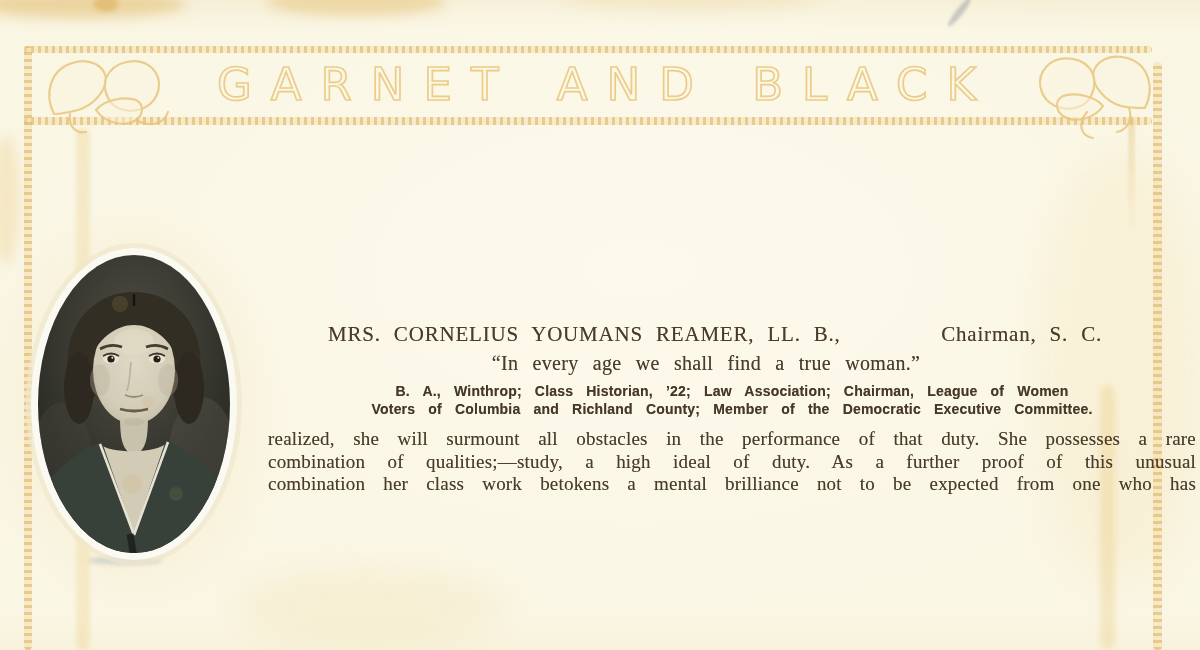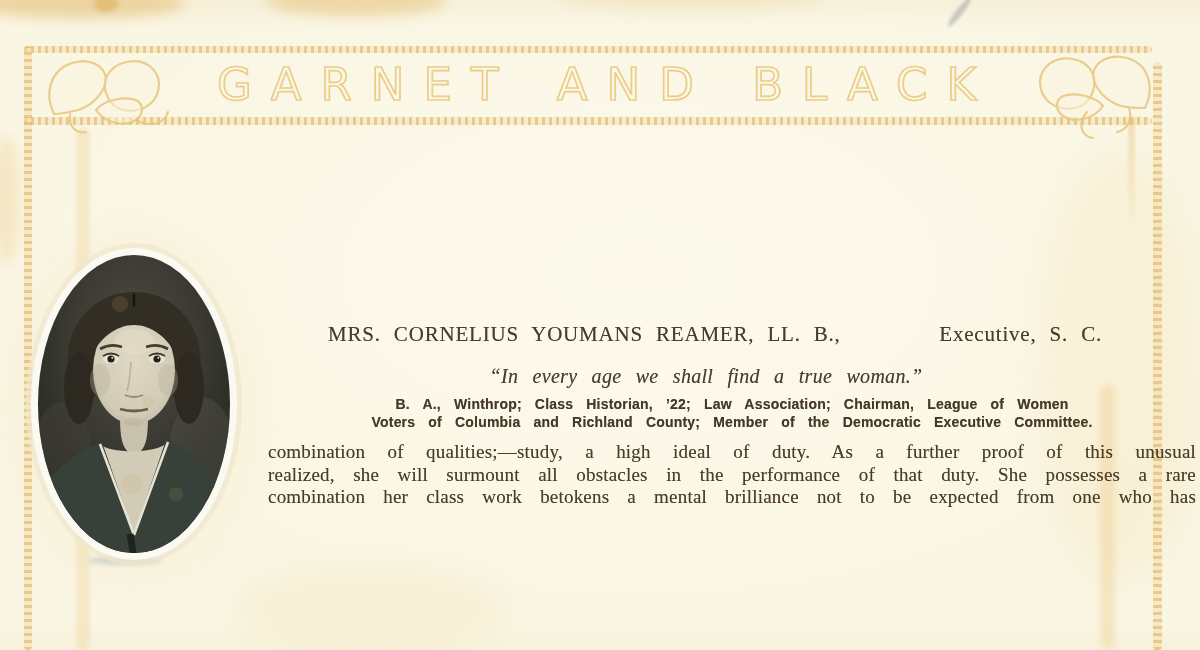--- a/index.html
+++ b/index.html
@@ -51,22 +51,22 @@
   .orn-left{left:40px;top:48px;}
   .orn-right{left:1033px;top:46px;}
   
   .portrait{position:absolute;left:24px;top:242px;width:220px;height:328px;}
   
   .content{position:absolute;left:268px;top:322px;width:928px;}
   .name-row{display:flex;justify-content:space-between;align-items:baseline;
     padding-left:60px;padding-right:94px;
     font-size:21px;letter-spacing:.8px;word-spacing:7px;
     text-shadow:0 0 .6px rgba(74,60,43,.55);gap:36px;}
-  .quote{margin-top:18px;text-align:center;padding-right:52px;
-    font-style:italic;font-size:20px;word-spacing:9px;letter-spacing:.3px;
+  .quote{margin-top:5px;text-align:center;padding-right:52px;
+    font-size:20px;word-spacing:9px;letter-spacing:.3px;
     text-shadow:0 0 .5px rgba(74,60,43,.5);}
   .honors{margin-top:8px;text-align:center;
     font-family:"Liberation Sans",sans-serif;font-weight:bold;font-size:14px;line-height:17.5px;
     word-spacing:9px;letter-spacing:.2px;color:#463828;
     text-shadow:0 0 .5px rgba(70,56,40,.55);}
   .bio{margin-top:10px;font-size:19px;line-height:22.7px;word-spacing:1px;letter-spacing:.2px;
     text-shadow:0 0 .6px rgba(74,60,43,.5);}
   .bio-line{text-align:justify;text-align-last:justify;}
   .bio-line.first{text-indent:44px;}
   .bio-line.last{text-align:left;text-align-last:left;}
@@ -180,27 +180,27 @@
       <circle cx="96" cy="62" r="8" fill="#caa75f" opacity=".15"></circle>
       <circle cx="124" cy="160" r="6" fill="#caa75f" opacity=".15"></circle>
       <circle cx="108" cy="242" r="10" fill="#caa75f" opacity=".14"></circle>
       <circle cx="152" cy="252" r="7" fill="#caa75f" opacity=".12"></circle>
     </g>
   </svg>
 
   <div class="content">
     <div class="name-row">
       <span>MRS. CORNELIUS YOUMANS REAMER, LL. B.,</span>
-      <span>Executive, S. C.</span>
+      <span>Chairman, S. C.</span>
     </div>
     <div class="quote">“In every age we shall find a true woman.”</div>
     <div class="honors">
       <div>B. A., Winthrop; Class Historian, ’22; Law Association; Chairman, League of Women</div>
       <div>Voters of Columbia and Richland County; Member of the Democratic Executive Committee.</div>
     </div>
     <div class="bio">
+      <div class="bio-line">realized, she will surmount all obstacles in the performance of that duty.  She possesses a rare</div>
       <div class="bio-line">combination of qualities;—study, a high ideal of duty.  As a further proof of this unusual</div>
-      <div class="bio-line">realized, she will surmount all obstacles in the performance of that duty.  She possesses a rare</div>
       <div class="bio-line">combination her class work betokens a mental brilliance not to be expected from one who has</div>
     </div>
   </div>
 
 </div>
 
 </body></html>

